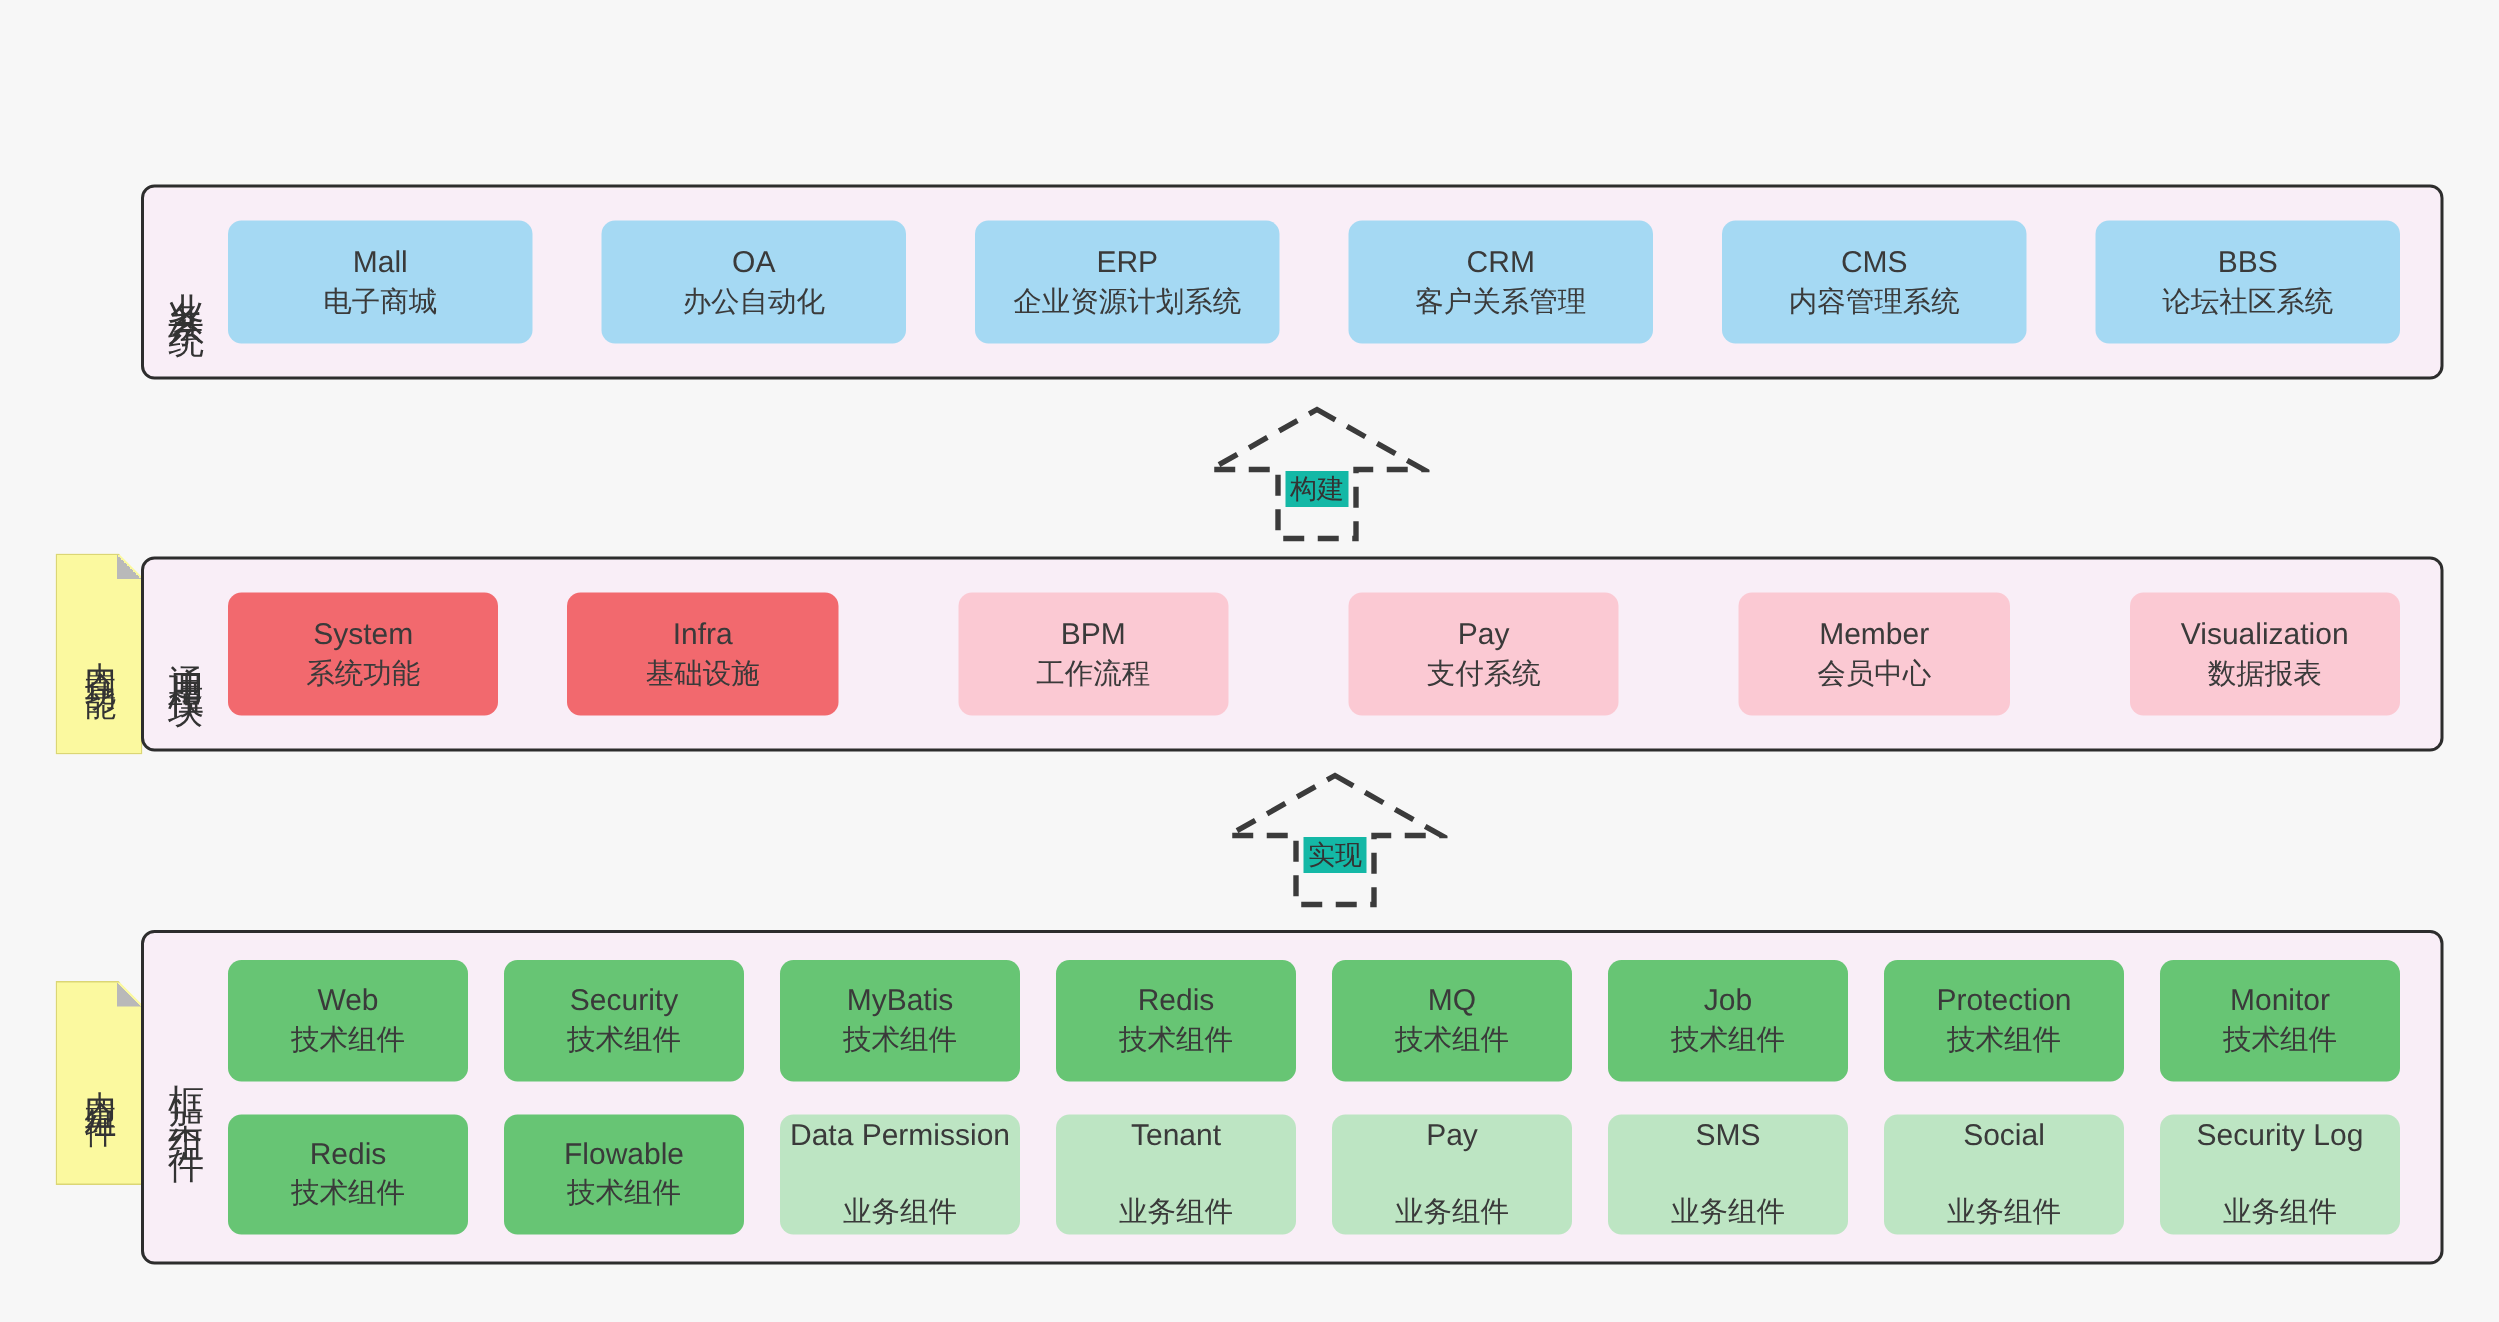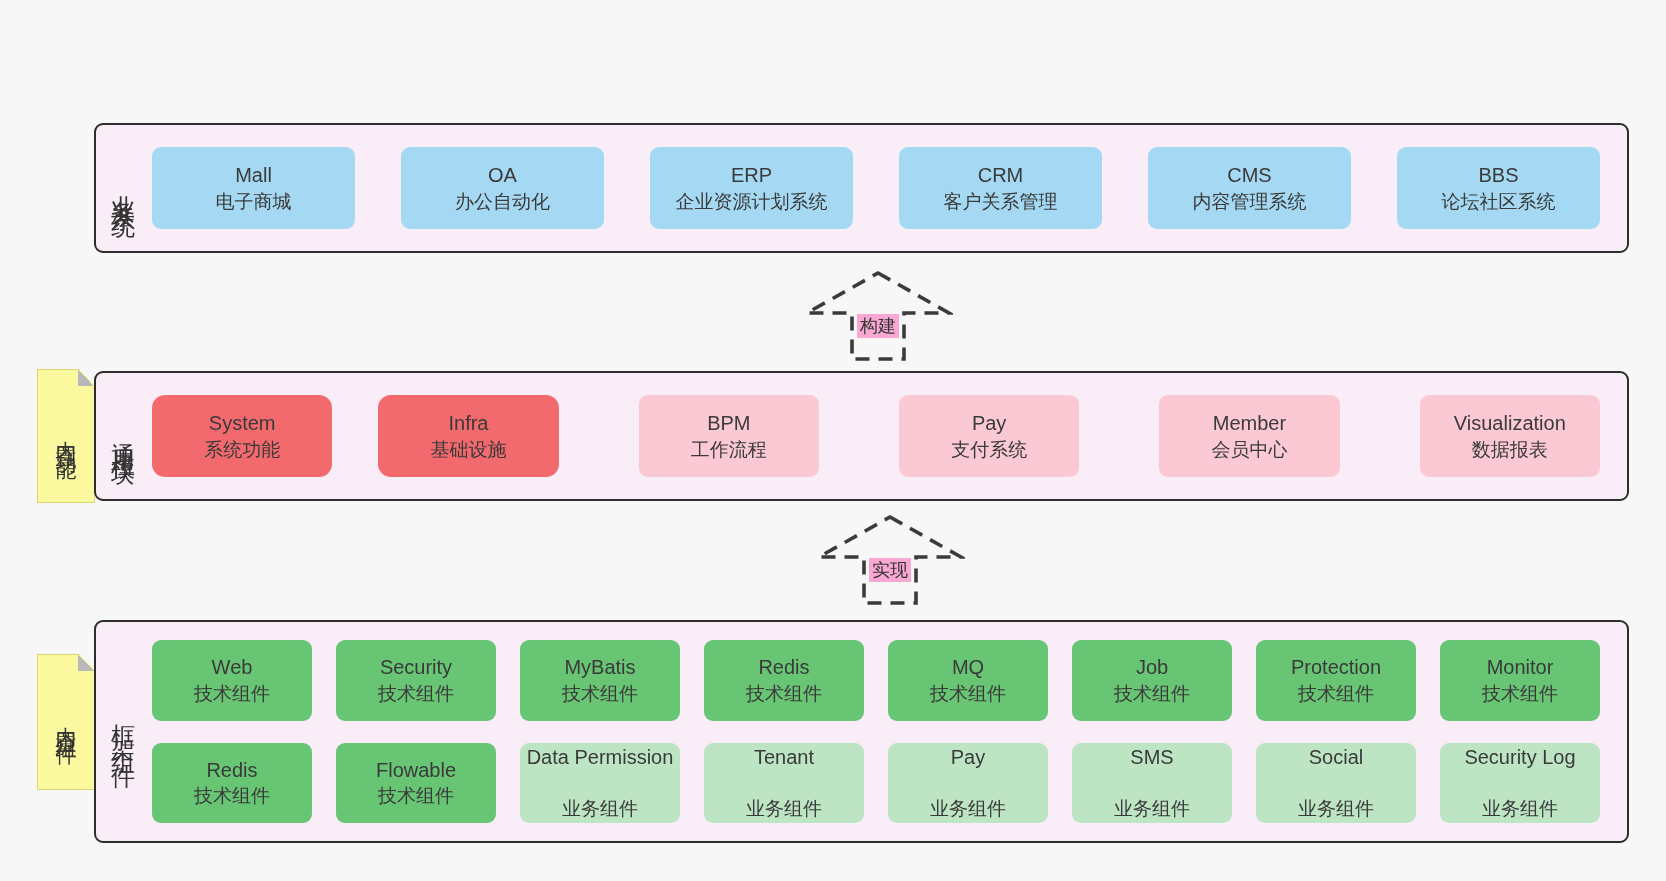--- a/index.html
+++ b/index.html
@@ -81,21 +81,21 @@
     display: grid;
     grid-template-columns: repeat(8, 1fr);
     grid-template-rows: 1fr 1fr;
     column-gap: 24px;
     row-gap: 22px;
     padding: 18px 27px 18px 2px;
   }
   .box-grid .box { height: 100%; }
 
   .c-blue { background: var(--blue); }
-  .c-red { background: var(--red); border-radius: 13px; }
+  .c-red { background: var(--red); }
   .c-pink { background: var(--pink); margin-left: 34px; }
   .c-green { background: var(--green); align-items: center; }
   .c-lgreen { background: var(--light-green); gap: 26px; }
 
   
   .sticky {
     position: absolute;
     left: 37px;
     width: 58px;
     background: var(--yellow);
@@ -125,21 +125,21 @@
 
   
   .arrow { position: absolute; width: 150px; height: 92px; z-index: 3; }
   .arrow-1 { left: 803px; top: 270px; }
   .arrow-2 { left: 815px; top: 514px; }
   .arrow svg { position: absolute; inset: 0; }
   .arrow-label {
     position: absolute;
     left: 50%; top: 44px;
     transform: translateX(-50%);
-    background: #f9a8d4;
+    background: #14b8a6;
     padding: 0 3px;
     font-size: 18px;
     color: #333;
     white-space: nowrap;
   }
 </style>
 </head>
 <body>
 
 <div class="canvas">

